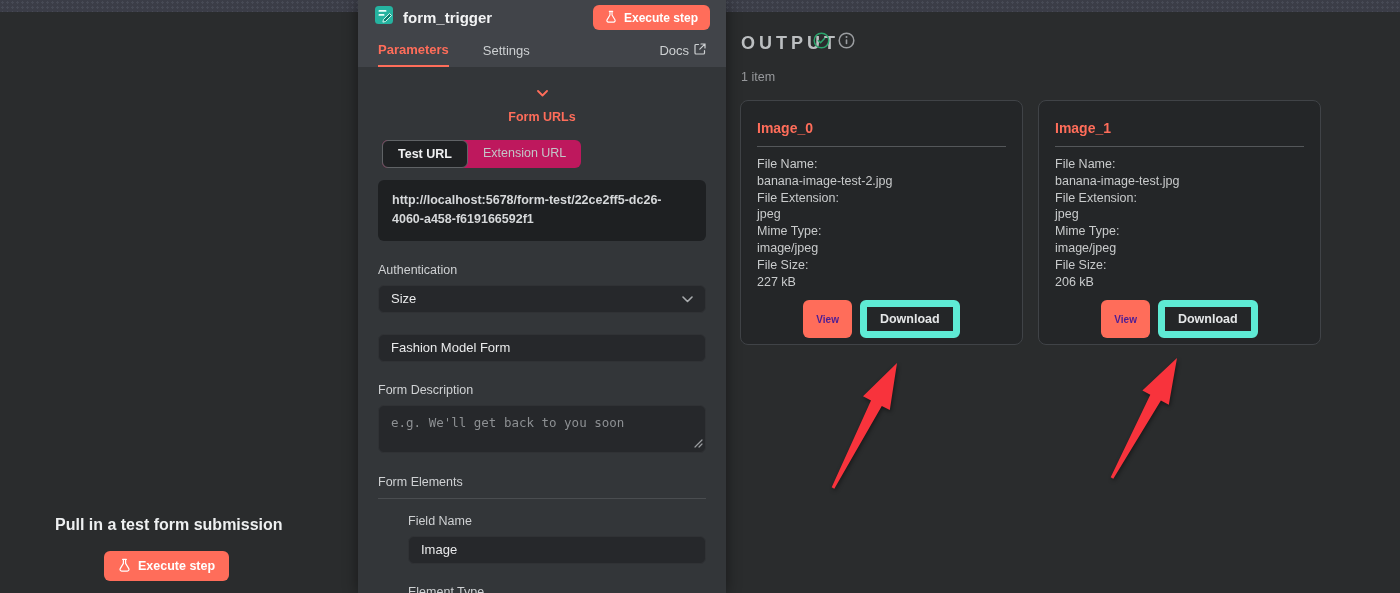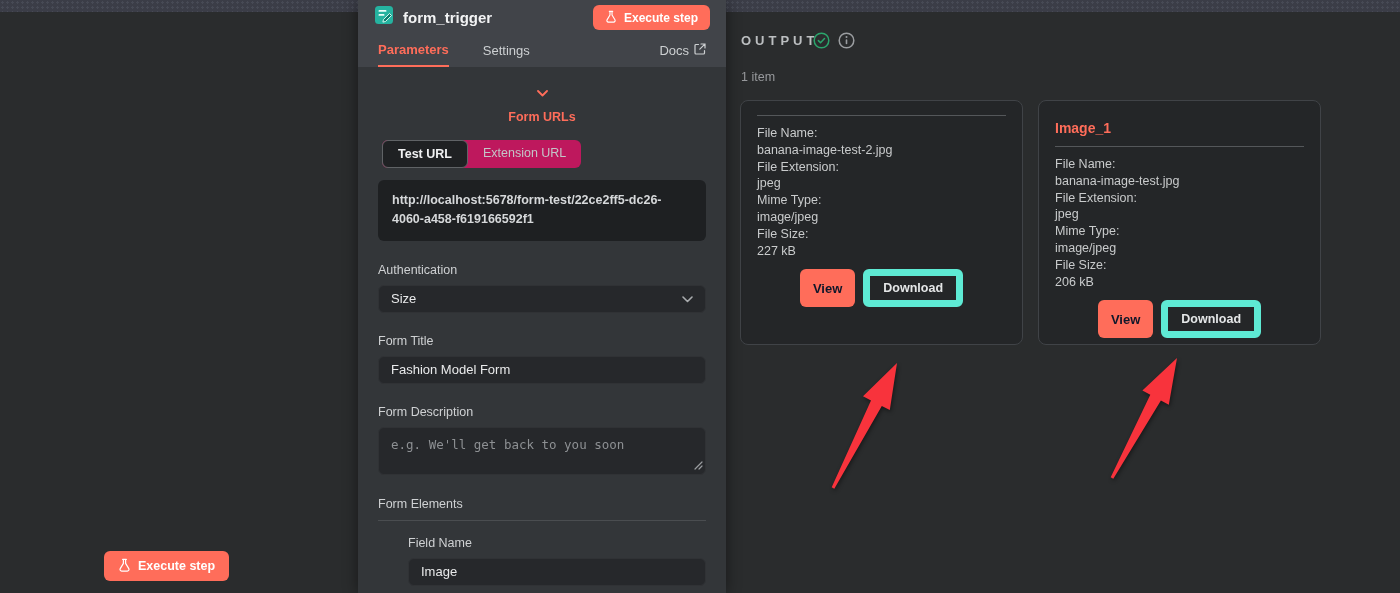--- a/index.html
+++ b/index.html
@@ -56,48 +56,49 @@
                color:#e9eaeb; padding:9px 12px; font-size:12.5px; resize:none;
                font-family:"DejaVu Sans Mono", monospace; }
   .desc-area::placeholder { color:#8d9093; }
   .resize-grip { position:absolute; right:3px; bottom:5px; }
 
   .group-head { margin-bottom:0; }
   .group-divider { height:1px; background:#4a4d50; margin:9px 0 15px 0; }
   .indent { padding-left:30px; }
 
   
-  .out-title { position:absolute; left:741px; top:33px; color:#bcbfc1; font-size:13px;
+  .out-title { position:absolute; left:741px; top:33px; color:#bcbfc1; font-size:18px;
                font-weight:bold; letter-spacing:4px; z-index:2; }
   .out-icons { position:absolute; left:813px; top:32px; display:flex; gap:8px; z-index:2; }
   .out-count { position:absolute; left:741px; top:70px; color:#97999c; font-size:12.5px; z-index:2; }
 
   .card { position:absolute; top:100px; width:283px; height:245px; background:#242628;
           border:1px solid #404347; border-radius:8px; padding:14px 16px; z-index:2; }
   .card1 { left:740px; }
   .card2 { left:1038px; }
   .card-title { color:#ff6d5a; font-size:14px; font-weight:bold; margin:5px 0 10px 0; }
   .card-divider { height:1px; background:#54575a; margin-bottom:9px; }
   .card-line { color:#c9cbcc; font-size:12.5px; line-height:16.8px; }
   .card-btns { display:flex; justify-content:center; gap:8px; margin-top:10px; }
-  .btn-view { background:#ff6d5a; color:#0f172a; border:none; border-radius:6px; font-size:13px;
+  .btn-view { background:#ff6d5a; color:#4c1d95; border:none; border-radius:6px; font-size:10px;
               font-weight:600; padding:5px 13px; cursor:pointer; font-family:"Liberation Sans",sans-serif; }
   .btn-download { background:#242628; color:#e4e6e7; border:7px solid #5eead4; border-radius:6px;
                   font-size:12.5px; font-weight:600; padding:5px 13px; cursor:pointer;
                   font-family:"Liberation Sans",sans-serif; }
 
   .arrows { position:absolute; left:0; top:0; z-index:3; pointer-events:none; }
   .arrow { fill:#f8333c; filter:drop-shadow(1px 2px 2px rgba(0,0,0,.45)); }
 </style>
 </head>
 <body>
 
 <div class="screen">
   <div class="topstrip"></div>
 
+  <div class="canvas-hint-title">Pull in a test form submission</div>
   <button class="btn-execute canvas-exec">
     <span>
       <svg width="13" height="14" viewBox="0 0 14 15">
           <path d="M5 1.5h4M5.8 1.5v4.2L2.4 11.4c-.7 1.2.2 2.6 1.5 2.6h6.2c1.3 0 2.2-1.4 1.5-2.6L8.2 5.7V1.5" fill="none" stroke="#fff" stroke-width="1.3" stroke-linecap="round" stroke-linejoin="round"></path>
         </svg>
     </span>
     <span>Execute step</span>
   </button>
 
   <div class="out-title">OUTPUT</div>
@@ -112,20 +113,21 @@
       <svg width="17" height="17" viewBox="0 0 17 17">
           <circle cx="8.5" cy="8.5" r="7.3" fill="none" stroke="#9b9ea1" stroke-width="1.5"></circle>
           <circle cx="8.5" cy="4.9" r="1" fill="#9b9ea1"></circle>
           <rect x="7.7" y="7.2" width="1.6" height="5" rx="0.8" fill="#9b9ea1"></rect>
         </svg>
     </span>
   </div>
   <div class="out-count">1 item</div>
 
   <div class="card card1">
+    <div class="card-title">Image_0</div>
     <div class="card-divider"></div>
     <div class="card-line">File Name:</div>
     <div class="card-line">banana-image-test-2.jpg</div>
     <div class="card-line">File Extension:</div>
     <div class="card-line">jpeg</div>
     <div class="card-line">Mime Type:</div>
     <div class="card-line">image/jpeg</div>
     <div class="card-line">File Size:</div>
     <div class="card-line">227 kB</div>
     <div class="card-btns">
@@ -211,21 +213,20 @@
       <div class="field-label">Authentication</div>
       <div class="select-box">
         <span>Size</span>
         <span>
           <svg width="11" height="7" viewBox="0 0 11 7">
               <path d="M1 1l4.5 4.5L10 1" fill="none" stroke="#a9acae" stroke-width="1.6" stroke-linecap="round" stroke-linejoin="round"></path>
             </svg>
         </span>
       </div>
 
-      <div class="field-label">Form Title</div>
       <input class="text-input" type="text" value="Fashion Model Form" style="">
 
       <div class="field-label">Form Description</div>
       <div class="textarea-wrap">
         <textarea class="desc-area" placeholder="e.g. We'll get back to you soon" style=""></textarea>
         <span class="resize-grip">
           <svg width="9" height="9" viewBox="0 0 9 9">
               <path d="M8 1L1 8M8 5L5 8" stroke="#9a9da0" stroke-width="1.2" stroke-linecap="round"></path>
             </svg>
         </span>

